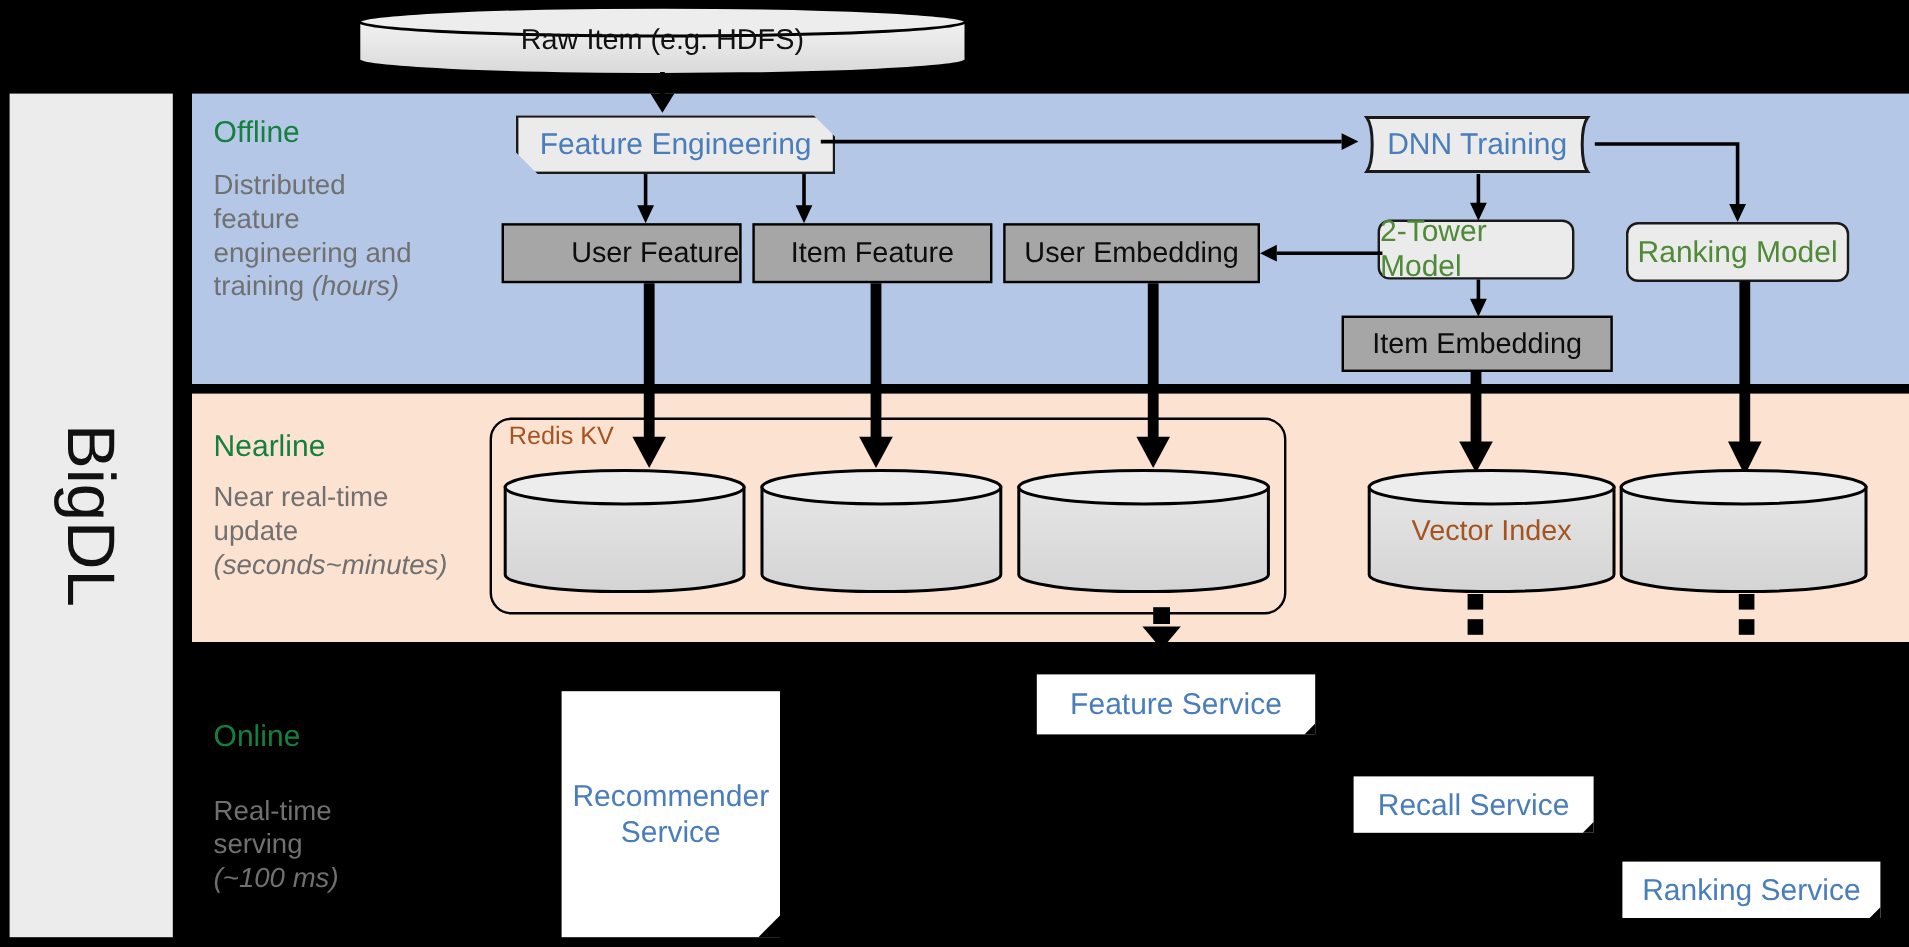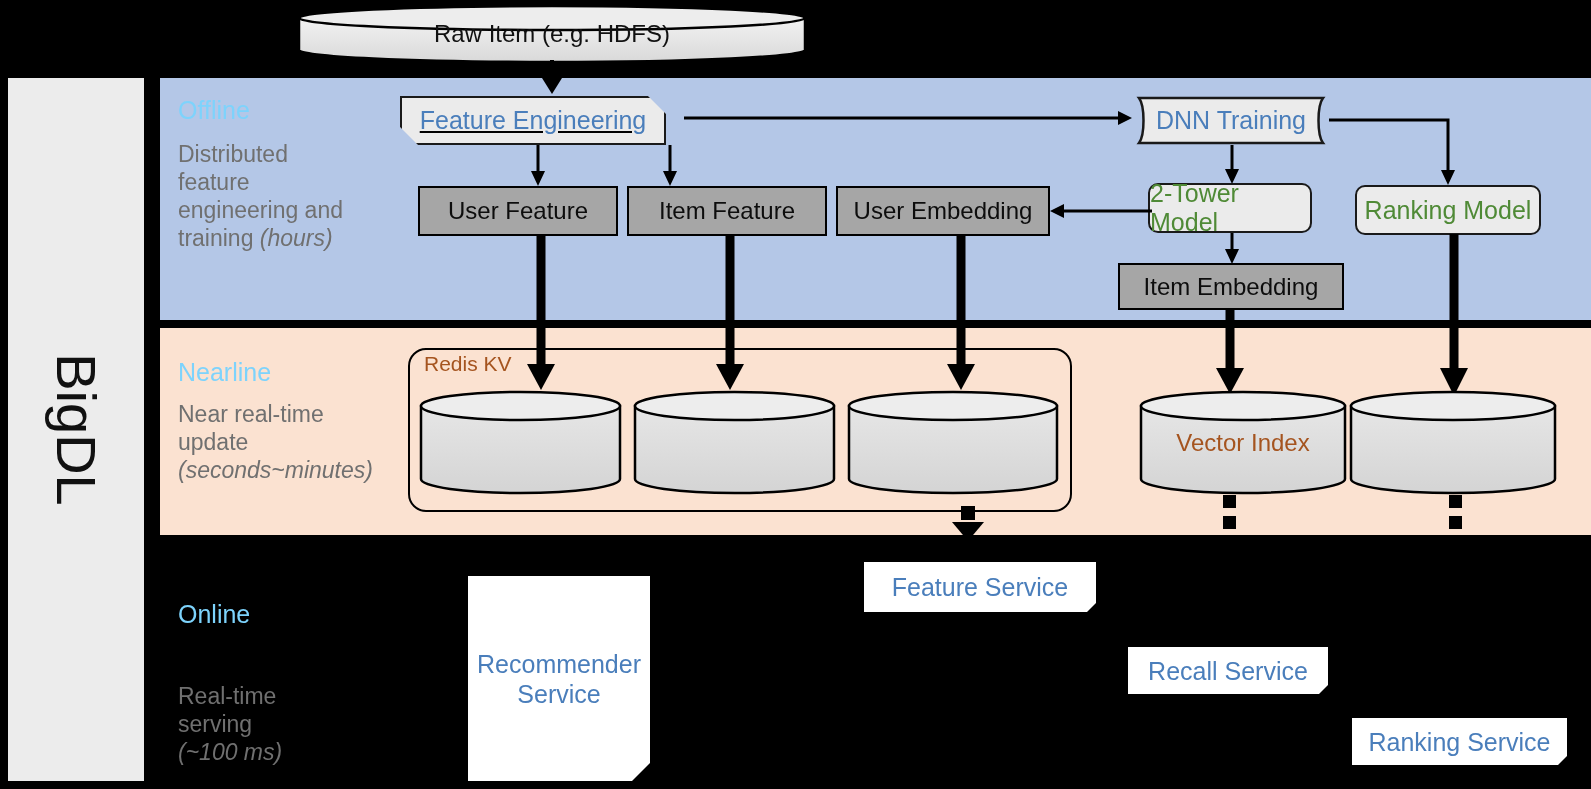--- a/index.html
+++ b/index.html
@@ -19,21 +19,21 @@
     position:absolute;left:0;top:0;width:136px;height:703px;
     display:flex;align-items:center;justify-content:center;
   }
   #bigdl-label span{
     transform:rotate(90deg);
     font-size:56px;color:#111;letter-spacing:0px;white-space:nowrap;
     font-family:"Liberation Sans","DejaVu Sans",sans-serif;
   }
 
   
-  .band-title{font-size:25px;color:#7dd3fc;font-weight:400;}
+  .band-title{font-size:25px;color:#15803d;font-weight:400;}
   .band-desc{font-size:23px;color:#707070;line-height:1.22;}
   .band-desc i{font-style:italic;}
 
   
   .gray-box{
     background:#a6a6a6;border:2.5px solid #000;
     display:flex;align-items:center;justify-content:center;
     font-size:24px;color:#0d0d0d;
   }
   .proc-box{
@@ -113,21 +113,21 @@
 </div>
 
 <div class="abs band-title" style="left:178px;top:358px;">Nearline</div>
 <div class="abs band-desc" style="left:178px;top:400px;width:230px;">
   <div>Near real-time</div>
   <div>update</div>
   <div><i>(seconds~minutes)</i></div>
 </div>
 
 <div class="abs band-title" style="left:178px;top:600px;">Online</div>
-<div class="abs band-desc" style="left:178px;top:682px;width:230px;">
+<div class="abs band-desc" style="left:178px;top:661px;width:230px;">
   <div>Real-time</div>
   <div>serving</div>
   <div><i>(~100 ms)</i></div>
 </div>
 
 <div class="cyl" style="left:297px;top:4px;width:510px;height:60px;">
   <svg width="510" height="60" viewBox="0 0 510 60">
     <defs>
       <linearGradient id="cylg1" x1="0" y1="0" x2="0" y2="1">
         <stop offset="0%" stop-color="#f2f2f2"></stop>
@@ -138,37 +138,37 @@
     <ellipse cx="255" cy="14" rx="253" ry="12" fill="#ededed" stroke="#000" stroke-width="2.5"></ellipse>
   </svg>
   <div class="cyl-label" style="color:#111;">Raw Item (e.g. HDFS)</div>
 </div>
 
 <svg class="conn" style="left:540px;top:60px;" width="40" height="40">
   <line x1="12" y1="0" x2="12" y2="22" stroke="#000" stroke-width="4"></line>
   <polygon points="2,18 22,18 12,34" fill="#000"></polygon>
 </svg>
 
-<div class="abs proc-box" id="feature-engineering" style="left:400px;top:96px;width:266px;height:49px;text-decoration:underline;">
+<div class="abs proc-box" id="feature-engineering" style="left:430px;top:96px;width:266px;height:49px;">
   <span class="blue-txt">Feature Engineering</span>
 </div>
 
 <div class="abs banner proc-box" style="left:1133px;top:96px;width:196px;height:49px;background:transparent;border:none;">
   <svg width="196" height="49" viewBox="0 0 196 49">
     <path d="M6,2 L190,2 L190,2 C184,10 184,39 190,47 L190,47 L6,47 C12,39 12,10 6,2 Z" fill="#ebebeb" stroke="#1a1a1a" stroke-width="2.5"></path>
   </svg>
   <span class="banner-label blue-txt" style="font-size:25px;">DNN Training</span>
 </div>
 
 <svg class="conn" style="left:684px;top:110px;" width="450" height="16">
   <line x1="0" y1="8" x2="434" y2="8" stroke="#000" stroke-width="3"></line>
   <polygon points="434,1 448,8 434,15" fill="#000"></polygon>
 </svg>
 
-<div class="abs gray-box" style="left:418px;top:186px;width:200px;height:50px;">
+<div class="abs gray-box" style="left:418px;top:186px;width:200px;height:50px;justify-content:flex-end;">
   <span>User Feature</span>
 </div>
 <div class="abs gray-box" style="left:627px;top:186px;width:200px;height:50px;">
   <span>Item Feature</span>
 </div>
 <div class="abs gray-box" style="left:836px;top:186px;width:214px;height:50px;">
   <span>User Embedding</span>
 </div>
 
 <div class="abs proc-box round-box" style="left:1148px;top:183px;width:164px;height:50px;">

